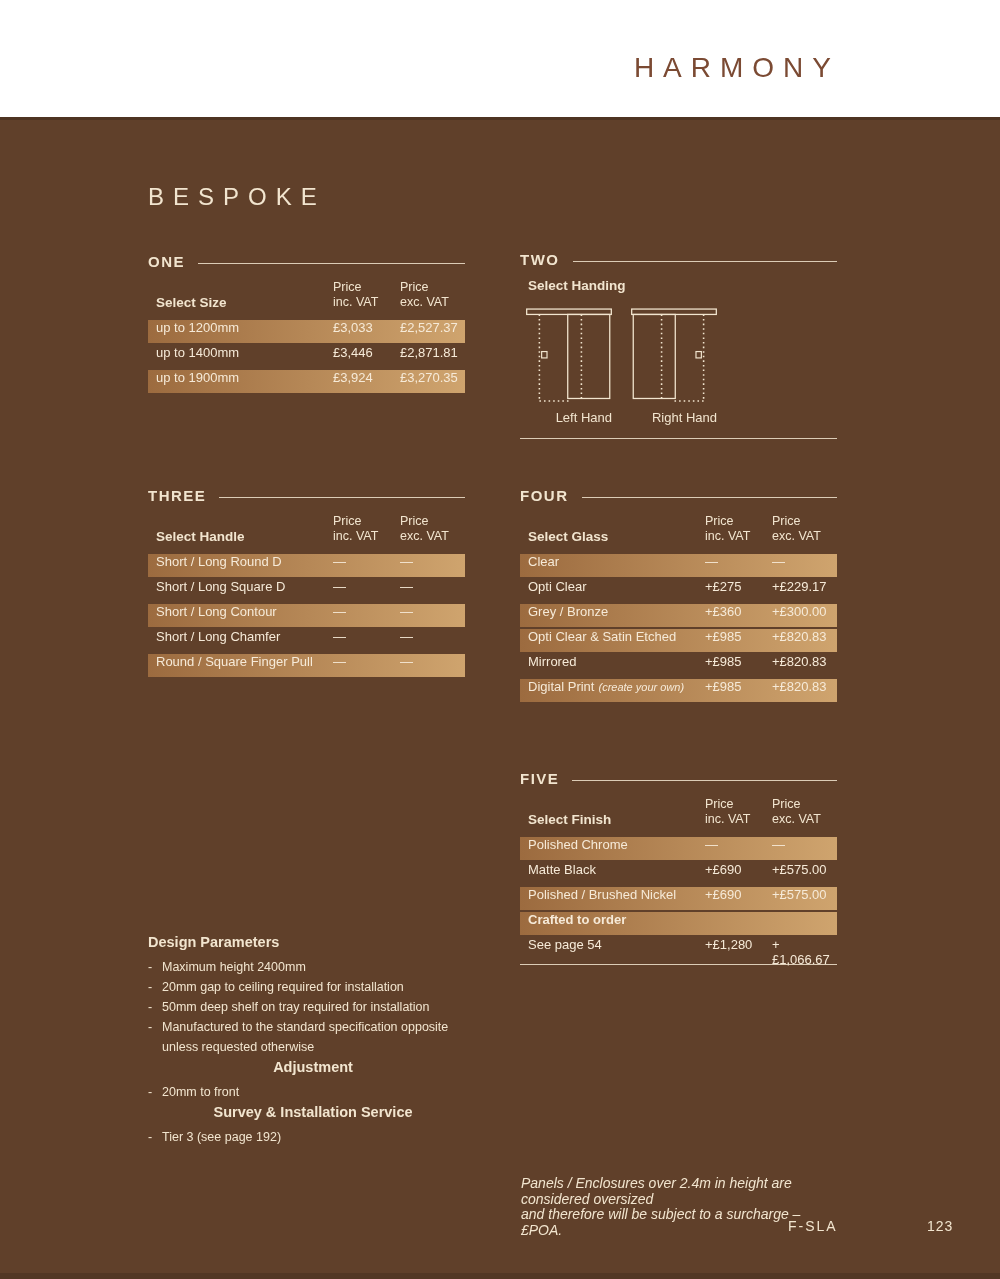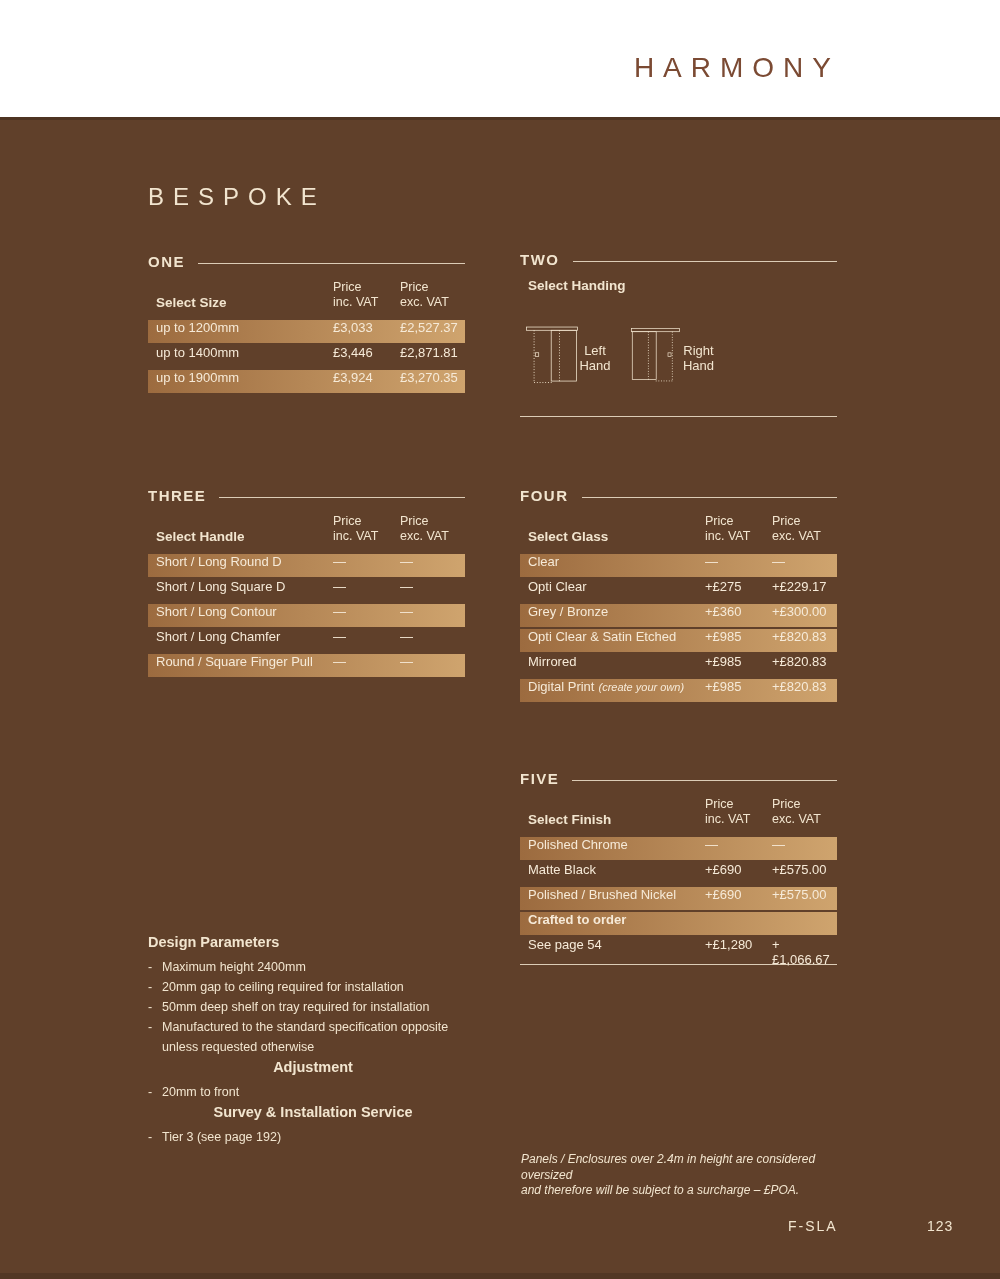--- a/index.html
+++ b/index.html
@@ -32,37 +32,37 @@
   .c-exc{width:65px;flex:none;}
 
   .row{display:flex;align-items:flex-start;height:23px;margin-bottom:2px;font-size:13px;color:#f6ead8;}
   .row.hl{background:linear-gradient(90deg,var(--highlight-gradient-start),var(--highlight-gradient-end));}
   .row.full .c-label{font-weight:bold;}
   .suffix{font-style:italic;font-size:11px;margin-left:4px;}
   .bottom-rule{height:1px;background:var(--cream-text);opacity:.85;margin-top:4px;}
 
   .hand-header{font-size:13.5px;font-weight:bold;margin-top:9px;padding-left:8px;}
   .diagrams{display:flex;margin-top:13px;padding-left:6px;gap:19px;}
-  .diagram{display:flex;flex-direction:row;align-items:center;width:86px;}
+  .diagram{display:flex;flex-direction:column;align-items:flex-end;width:86px;}
   .diagram svg{display:block;}
   .dlabel{font-size:13px;margin-top:7px;text-align:center;}
   .two-rule{height:1px;background:var(--cream-text);opacity:.85;margin-top:13px;}
   .solid{stroke:var(--cream-text);stroke-width:1.3;fill:none;}
   .dotted{stroke:var(--cream-text);stroke-width:1.6;fill:none;stroke-dasharray:1.6 3.1;}
   .handle{stroke:var(--cream-text);stroke-width:1.2;fill:none;}
 
   .info-block{position:absolute;left:148px;top:932px;width:330px;color:var(--cream-text);}
   .info-h{font-size:14.5px;font-weight:bold;line-height:20px;}
   .info-list{margin-top:5px;}
   .li{display:flex;font-size:12.5px;line-height:20px;}
   .li .dash{width:14px;flex:none;}
   .li .li-text{flex:1;}
   .gap1{text-align:center;}
 
-  .note{position:absolute;left:521px;top:1152px;width:310px;font-size:12px;font-style:italic;line-height:15.5px;color:var(--cream-text);white-space:pre-line;}
+  .note{position:absolute;left:521px;top:1176px;width:310px;font-size:14px;font-style:italic;line-height:15.5px;color:var(--cream-text);white-space:pre-line;}
   .footer-code{position:absolute;left:788px;top:1218px;font-size:14px;letter-spacing:2px;color:var(--cream-text);}
   .footer-page{position:absolute;left:927px;top:1218px;font-size:14px;letter-spacing:1px;color:var(--cream-text);}
 
   .pos-one{left:148px;top:253px;}
   .pos-two{left:520px;top:251px;}
   .pos-three{left:148px;top:487px;}
   .pos-four{left:520px;top:487px;}
   .pos-five{left:520px;top:770px;}
 </style>
 </head>

